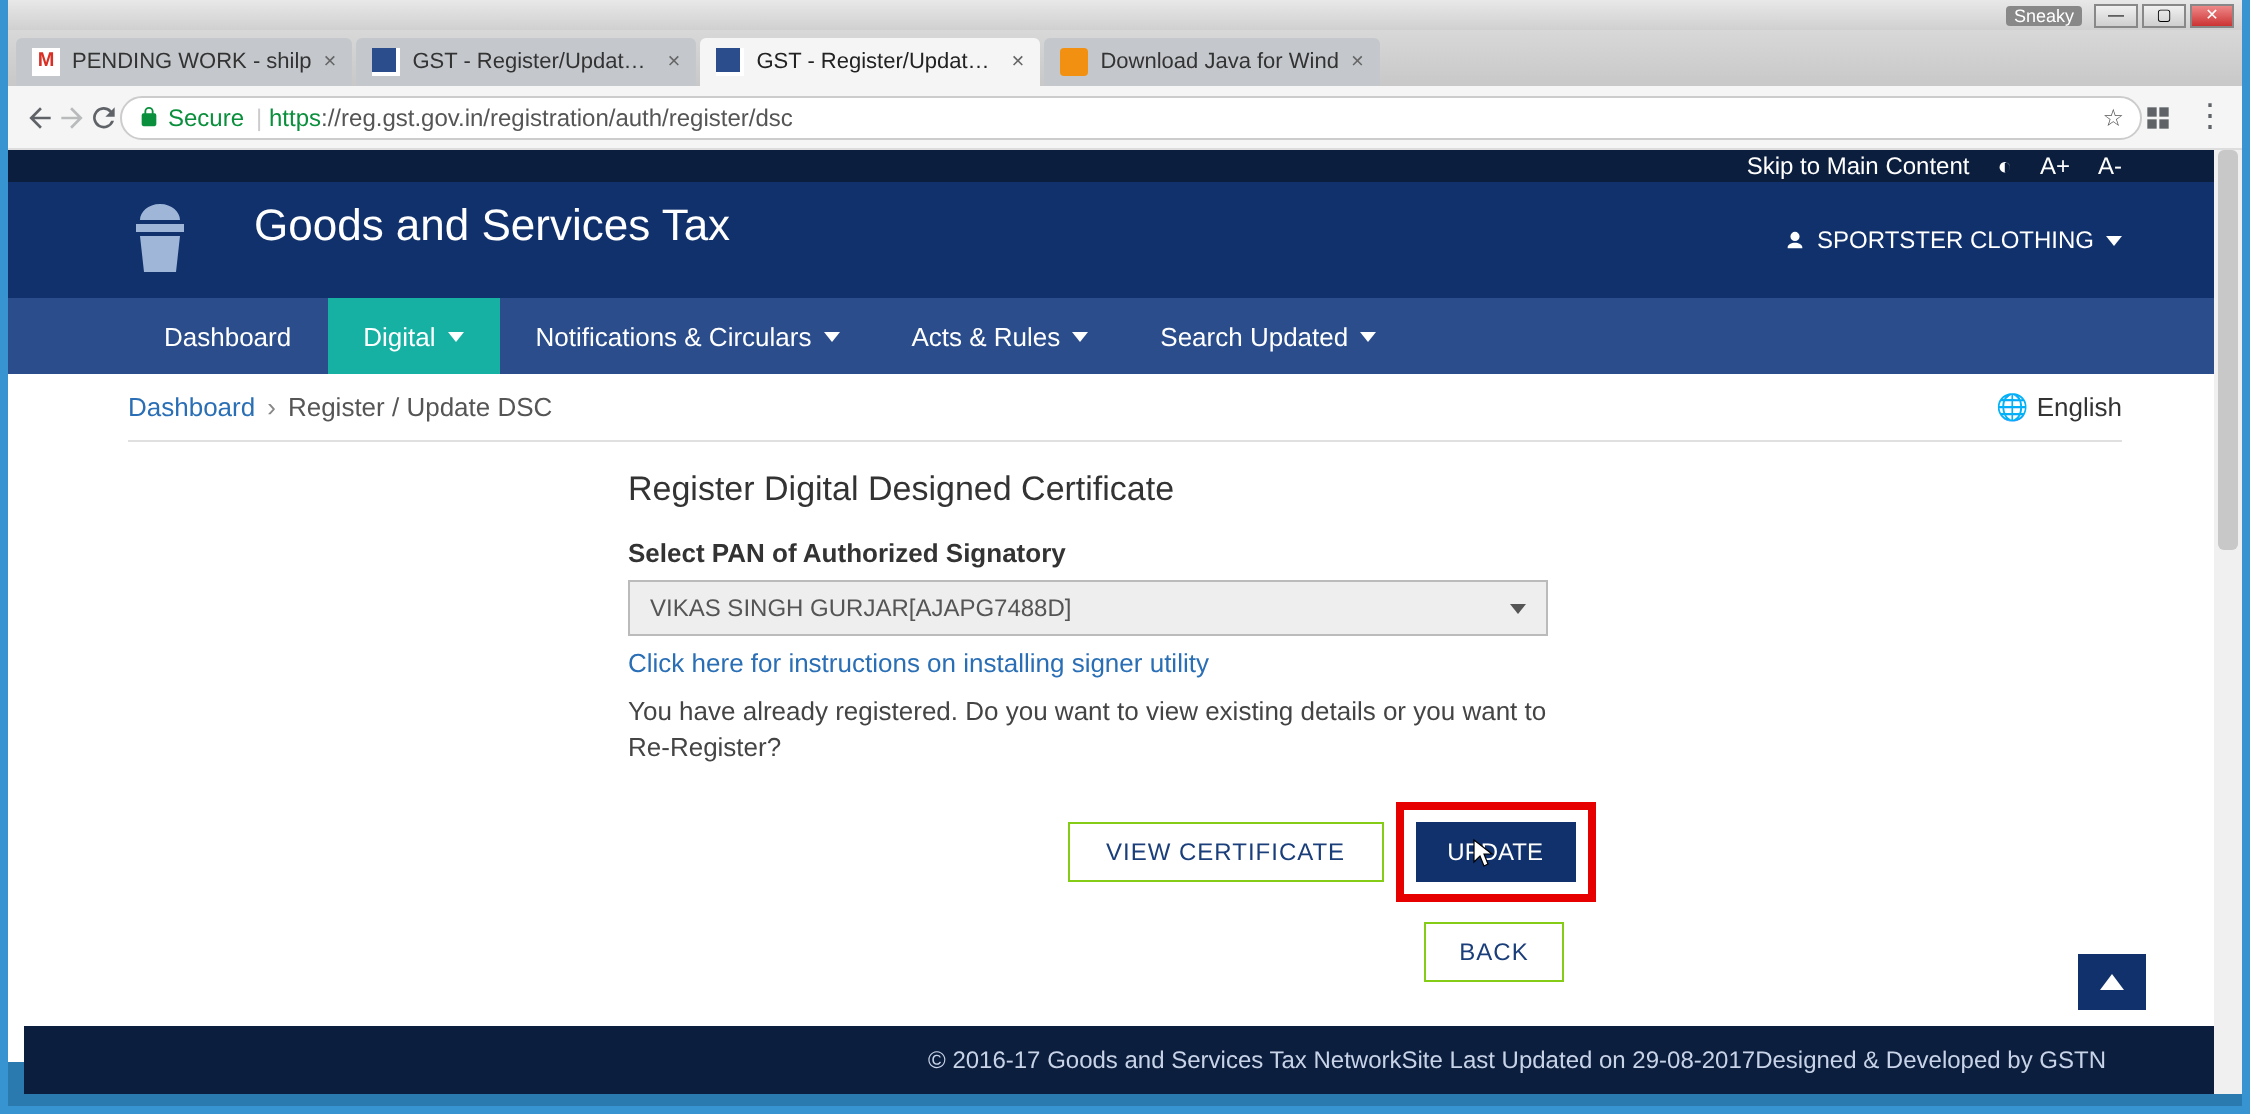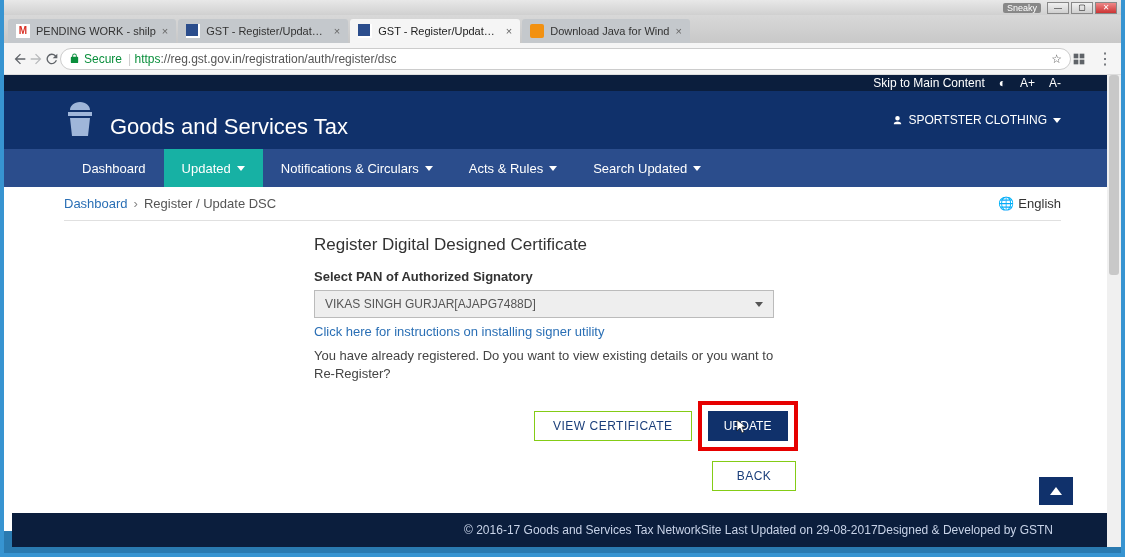--- a/index.html
+++ b/index.html
@@ -28,21 +28,21 @@
   .urlbox { flex:1; height:22px; border:1px solid #ccc; border-radius:12px; display:flex; align-items:center; padding:0 8px; font-size:12px; color:#555; background:#fff; }
   .secure { color:#0a8f3c; display:flex; align-items:center; gap:4px; margin-right:6px; }
   .url-https { color:#0a8f3c; }
   .url-rest { color:#555; }
   .star { margin-left:auto; }
 
   
   .page { background:#fff; }
   .topstrip { background:#0b1e3d; height:16px; display:flex; justify-content:flex-end; align-items:center; padding:0 60px; gap:14px; color:#fff; font-size:12px; }
   .header { background:#10316b; height:58px; display:flex; align-items:center; padding:0 60px; justify-content:space-between; color:#fff; }
-  .brand { display:flex; align-items:flex-end; gap:14px; }
+  .brand { display:flex; align-items:flex-start; gap:31px; }
   .emblem { width:32px; height:40px; }
   .brand-title { font-size:22px; font-weight:normal; }
   .user { font-size:12px; display:flex; align-items:center; gap:6px; }
 
   .navbar { background:#2b4d8c; height:38px; display:flex; align-items:stretch; padding:0 60px; }
   .nitem { display:flex; align-items:center; padding:0 18px; color:#fff; font-size:13px; gap:6px; }
   .nitem.active { background:#17b1a4; }
   .caret { width:0; height:0; border-left:4px solid transparent; border-right:4px solid transparent; border-top:5px solid #fff; }
 
   .content-wrap { background:#fff; padding:0 60px; }
@@ -174,21 +174,21 @@
         <span>SPORTSTER CLOTHING</span>
         <span class="caret"></span>
       </div>
     </div>
 
     <div class="navbar">
       <div class="nitem">
           <span>Dashboard</span>
         </div>
       <div class="nitem active">
-          <span>Updated</span>
+          <span>Digital</span>
           <span class="caret"></span>
         </div>
       <div class="nitem">
           <span>Notifications &amp; Circulars</span>
           <span class="caret"></span>
         </div>
       <div class="nitem">
           <span>Acts &amp; Rules</span>
           <span class="caret"></span>
         </div>
@@ -226,21 +226,21 @@
           <div class="update-wrap">
             <div class="btn btn-primary">
               <span>UPDATE</span>
               <svg class="cursor" width="12" height="16" viewBox="0 0 12 16">
                   <path fill="#fff" stroke="#000" stroke-width="0.6" d="M1 1l0 11 3-3 2 5 2-1-2-5 4 0z"></path>
                 </svg>
             </div>
           </div>
         </div>
         <div class="btnrow2">
-          <div class="btn btn-outline" style="width:84px">BACK</div>
+          <div class="btn btn-outline" style="width:70px">BACK</div>
         </div>
       </div>
     </div>
   </div>
 
   <div class="scrolltop">
     <div class="up"></div>
   </div>
 
   <div class="footer">

